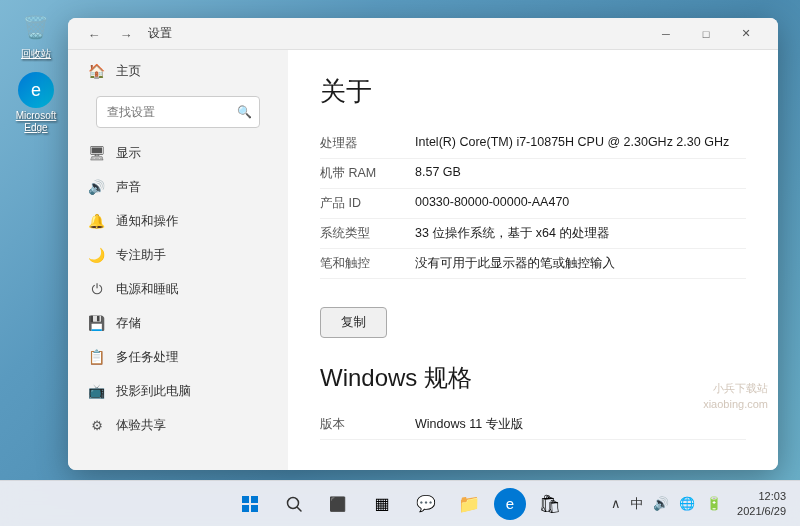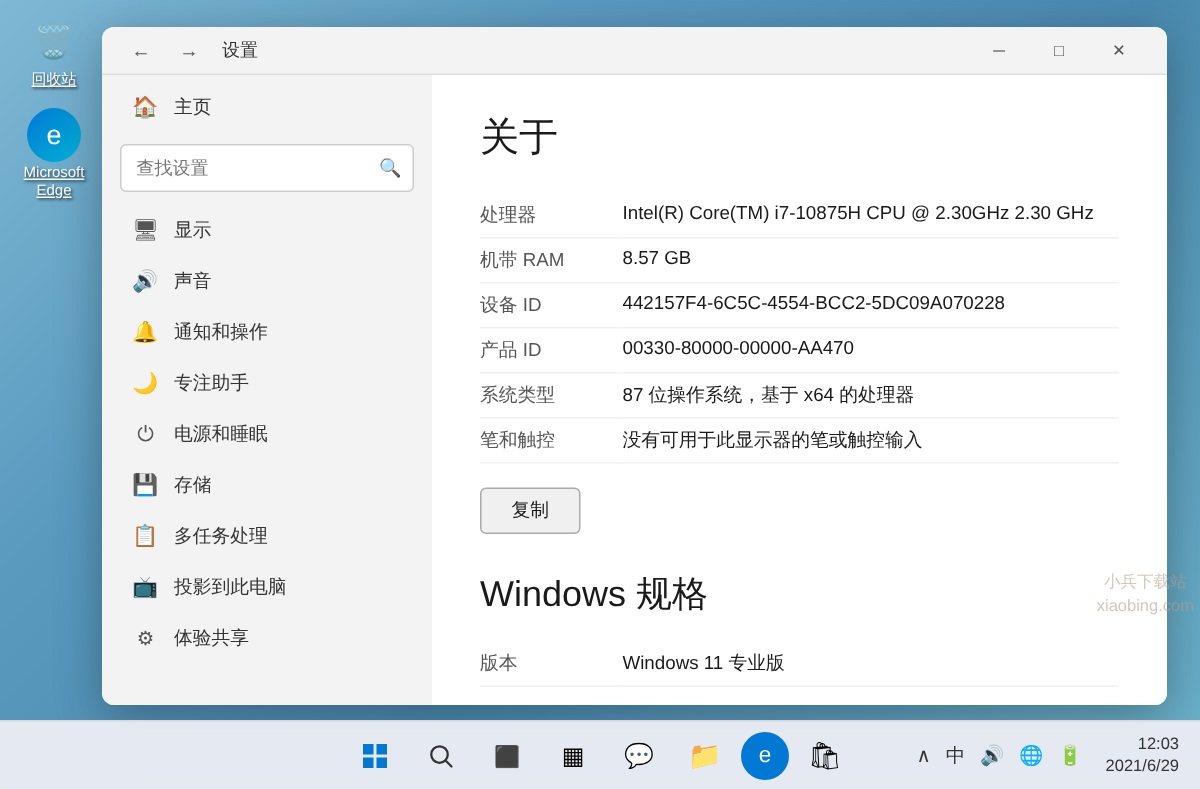--- a/index.html
+++ b/index.html
@@ -127,21 +127,21 @@
     
     .sidebar {
       width: 220px;
       background: #f3f3f3;
       flex-shrink: 0;
       display: flex;
       flex-direction: column;
       padding-top: 4px;
     }
     .sidebar-search {
-      margin: 8px 12px;
+      margin: 8px 28px;
       position: relative;
     }
     .sidebar-search input {
       width: 100%;
       height: 32px;
       border: 1px solid #ccc;
       border-radius: 4px;
       padding: 0 30px 0 10px;
       font-size: 12px;
       background: white;
@@ -228,20 +228,21 @@
       align-items: center;
       justify-content: center;
       padding: 6px 20px;
       border: 1px solid #aaa;
       border-radius: 4px;
       background: #f0f0f0;
       font-size: 12.5px;
       cursor: pointer;
       margin-bottom: 8px;
       color: #1a1a1a;
+      margin-top: 12px;
     }
 
     .section-title {
       font-size: 24px;
       font-weight: 300;
       color: #1a1a1a;
       margin-top: 16px;
       margin-bottom: 16px;
     }
 
@@ -302,24 +303,24 @@
       line-height: 1.3;
       cursor: pointer;
       padding: 2px 6px;
       border-radius: 3px;
     }
 
     
     .watermark {
       position: absolute;
       bottom: 68px;
-      right: 4px;
+      right: 32px;
       font-size: 11px;
       color: rgba(180, 160, 140, 0.6);
-      text-align: center;
+      text-align: right;
       line-height: 1.4;
     }
   </style>
 </head>
 <body>
 
 <div class="desktop">
 
   <div class="desktop-icons">
     <div class="desktop-icon">
@@ -408,30 +409,26 @@
           <tbody>
               <tr>
             <td>处理器</td>
             <td>Intel(R) Core(TM) i7-10875H CPU @ 2.30GHz  2.30 GHz</td>
           </tr>
           <tr>
             <td>机带 RAM</td>
             <td>8.57 GB</td>
           </tr>
           <tr>
-            <td>设备 ID</td>
-            <td>442157F4-6C5C-4554-BCC2-5DC09A070228</td>
-          </tr>
-          <tr>
             <td>产品 ID</td>
             <td>00330-80000-00000-AA470</td>
           </tr>
           <tr>
             <td>系统类型</td>
-            <td>87 位操作系统，基于 x64 的处理器</td>
+            <td>33 位操作系统，基于 x64 的处理器</td>
           </tr>
           <tr>
             <td>笔和触控</td>
             <td>没有可用于此显示器的笔或触控输入</td>
           </tr>
         </tbody>
           </table>
 
         
         <button class="action-btn">复制</button>

